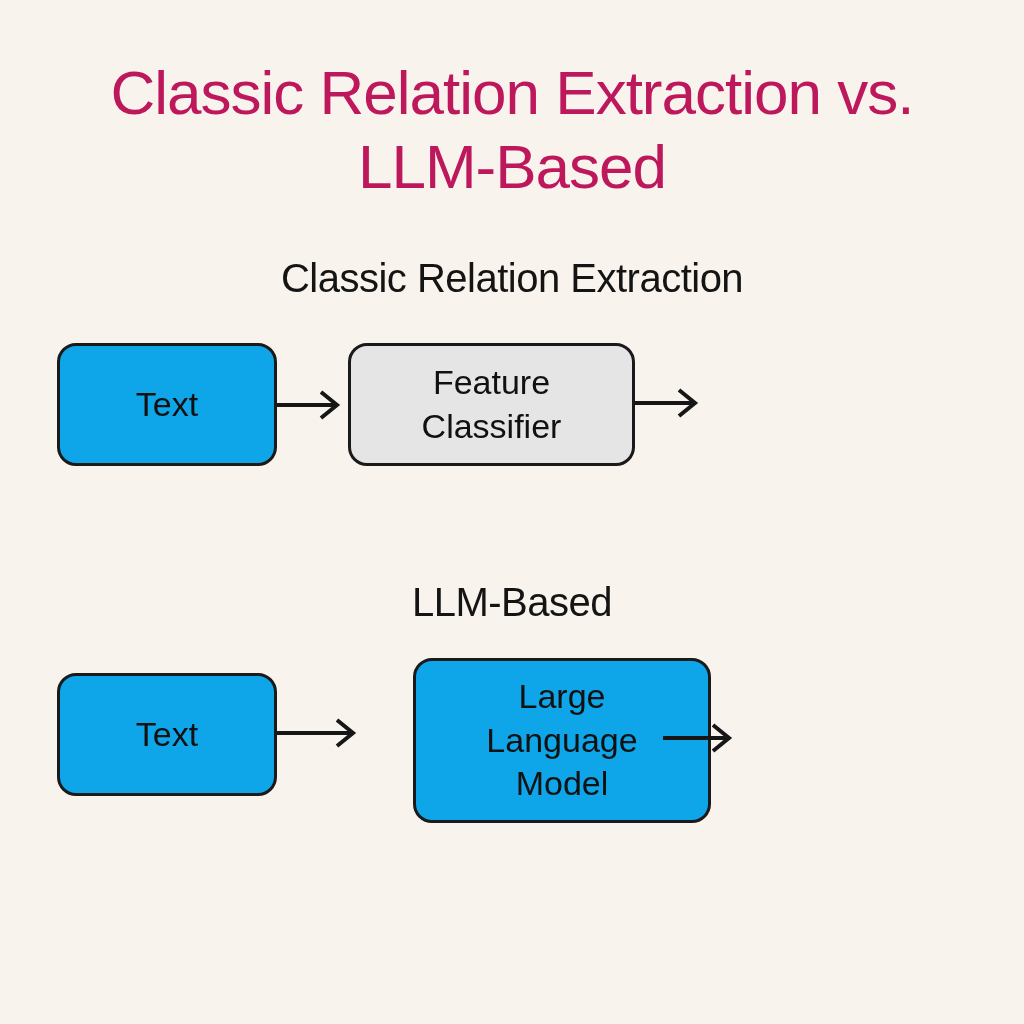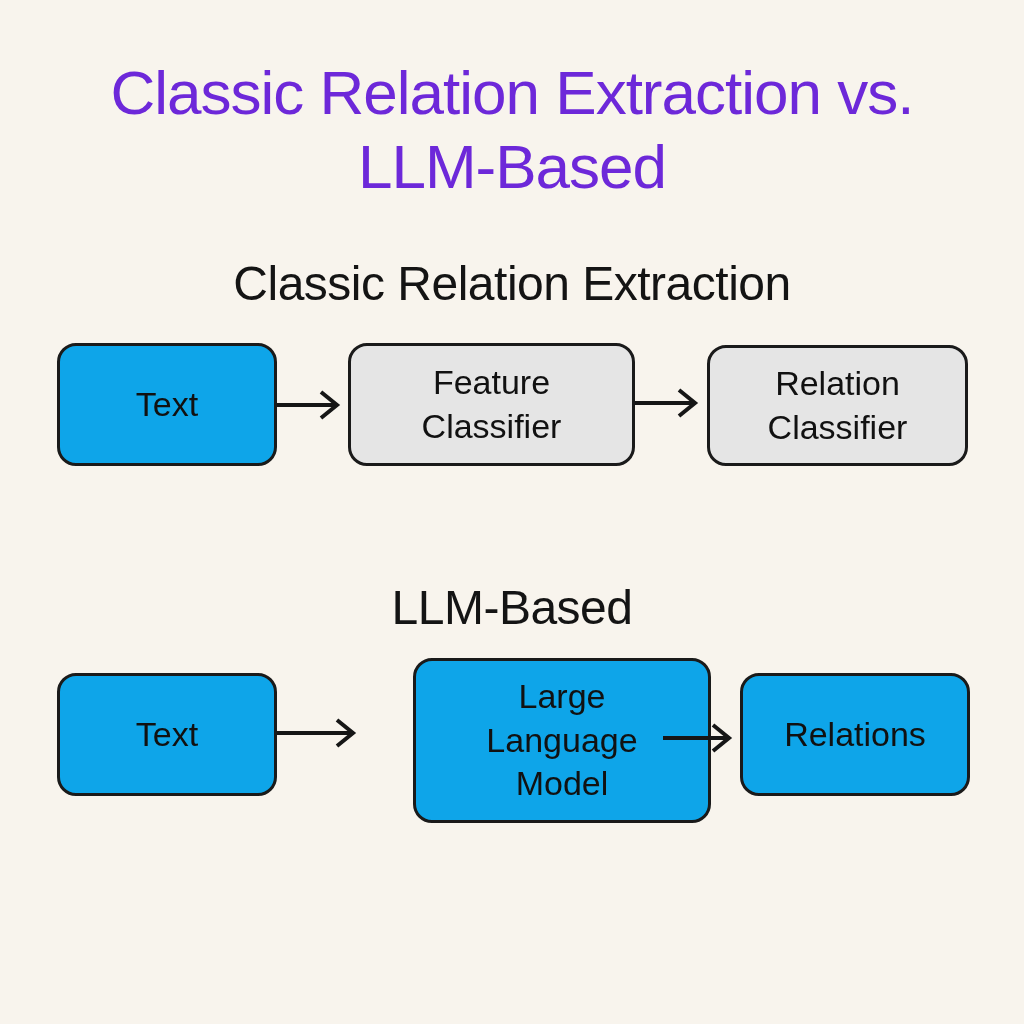--- a/index.html
+++ b/index.html
@@ -16,27 +16,27 @@
     color: #161616;
   }
   .title {
     position: absolute;
     top: 56px; left: 0; width: 100%;
     text-align: center;
     font-size: 62px;
     font-weight: 500;
     letter-spacing: -1px;
     line-height: 1.2;
-    color: #6d28d9;
+    color: #be185d;
   }
   .section-heading {
     position: absolute;
     left: 0; width: 100%;
     text-align: center;
-    font-size: 48px;
+    font-size: 40px;
     font-weight: 500;
     letter-spacing: -0.5px;
     color: #141414;
   }
   #heading-classic { top: 256px; }
   #heading-llm { top: 580px; }
   .node {
     position: absolute;
     box-sizing: border-box;
     border: 3px solid #1a1a1a;
@@ -100,23 +100,20 @@
     <span class="label">Feature Classifier</span>
   </div>
 
   <div id="arrow-2" class="arrow">
     <svg width="72" height="44" viewBox="0 0 72 44" xmlns="http://www.w3.org/2000/svg">
       <line x1="2" y1="22" x2="60" y2="22" stroke="#161616" stroke-width="4"></line>
       <polyline points="46,9 62,22 46,35" fill="none" stroke="#161616" stroke-width="4"></polyline>
     </svg>
   </div>
 
-  <div id="node-classifier" class="node fill-gray">
-    <span class="label">Relation Classifier</span>
-  </div>
 
   <div id="heading-llm" class="section-heading">LLM-Based</div>
 
   <div id="node-text-2" class="node fill-blue">
     <span class="label">Text</span>
   </div>
 
   <div id="arrow-3" class="arrow">
     <svg width="88" height="44" viewBox="0 0 88 44" xmlns="http://www.w3.org/2000/svg">
       <line x1="2" y1="22" x2="76" y2="22" stroke="#161616" stroke-width="4"></line>
@@ -128,17 +125,14 @@
     <span class="label">Large Language Model</span>
   </div>
 
   <div id="arrow-4" class="arrow">
     <svg width="78" height="44" viewBox="0 0 78 44" xmlns="http://www.w3.org/2000/svg">
       <line x1="2" y1="22" x2="66" y2="22" stroke="#161616" stroke-width="4"></line>
       <polyline points="52,9 68,22 52,35" fill="none" stroke="#161616" stroke-width="4"></polyline>
     </svg>
   </div>
 
-  <div id="node-relations" class="node fill-blue">
-    <span class="label">Relations</span>
-  </div>
 
 </div>
 
 </body></html>

